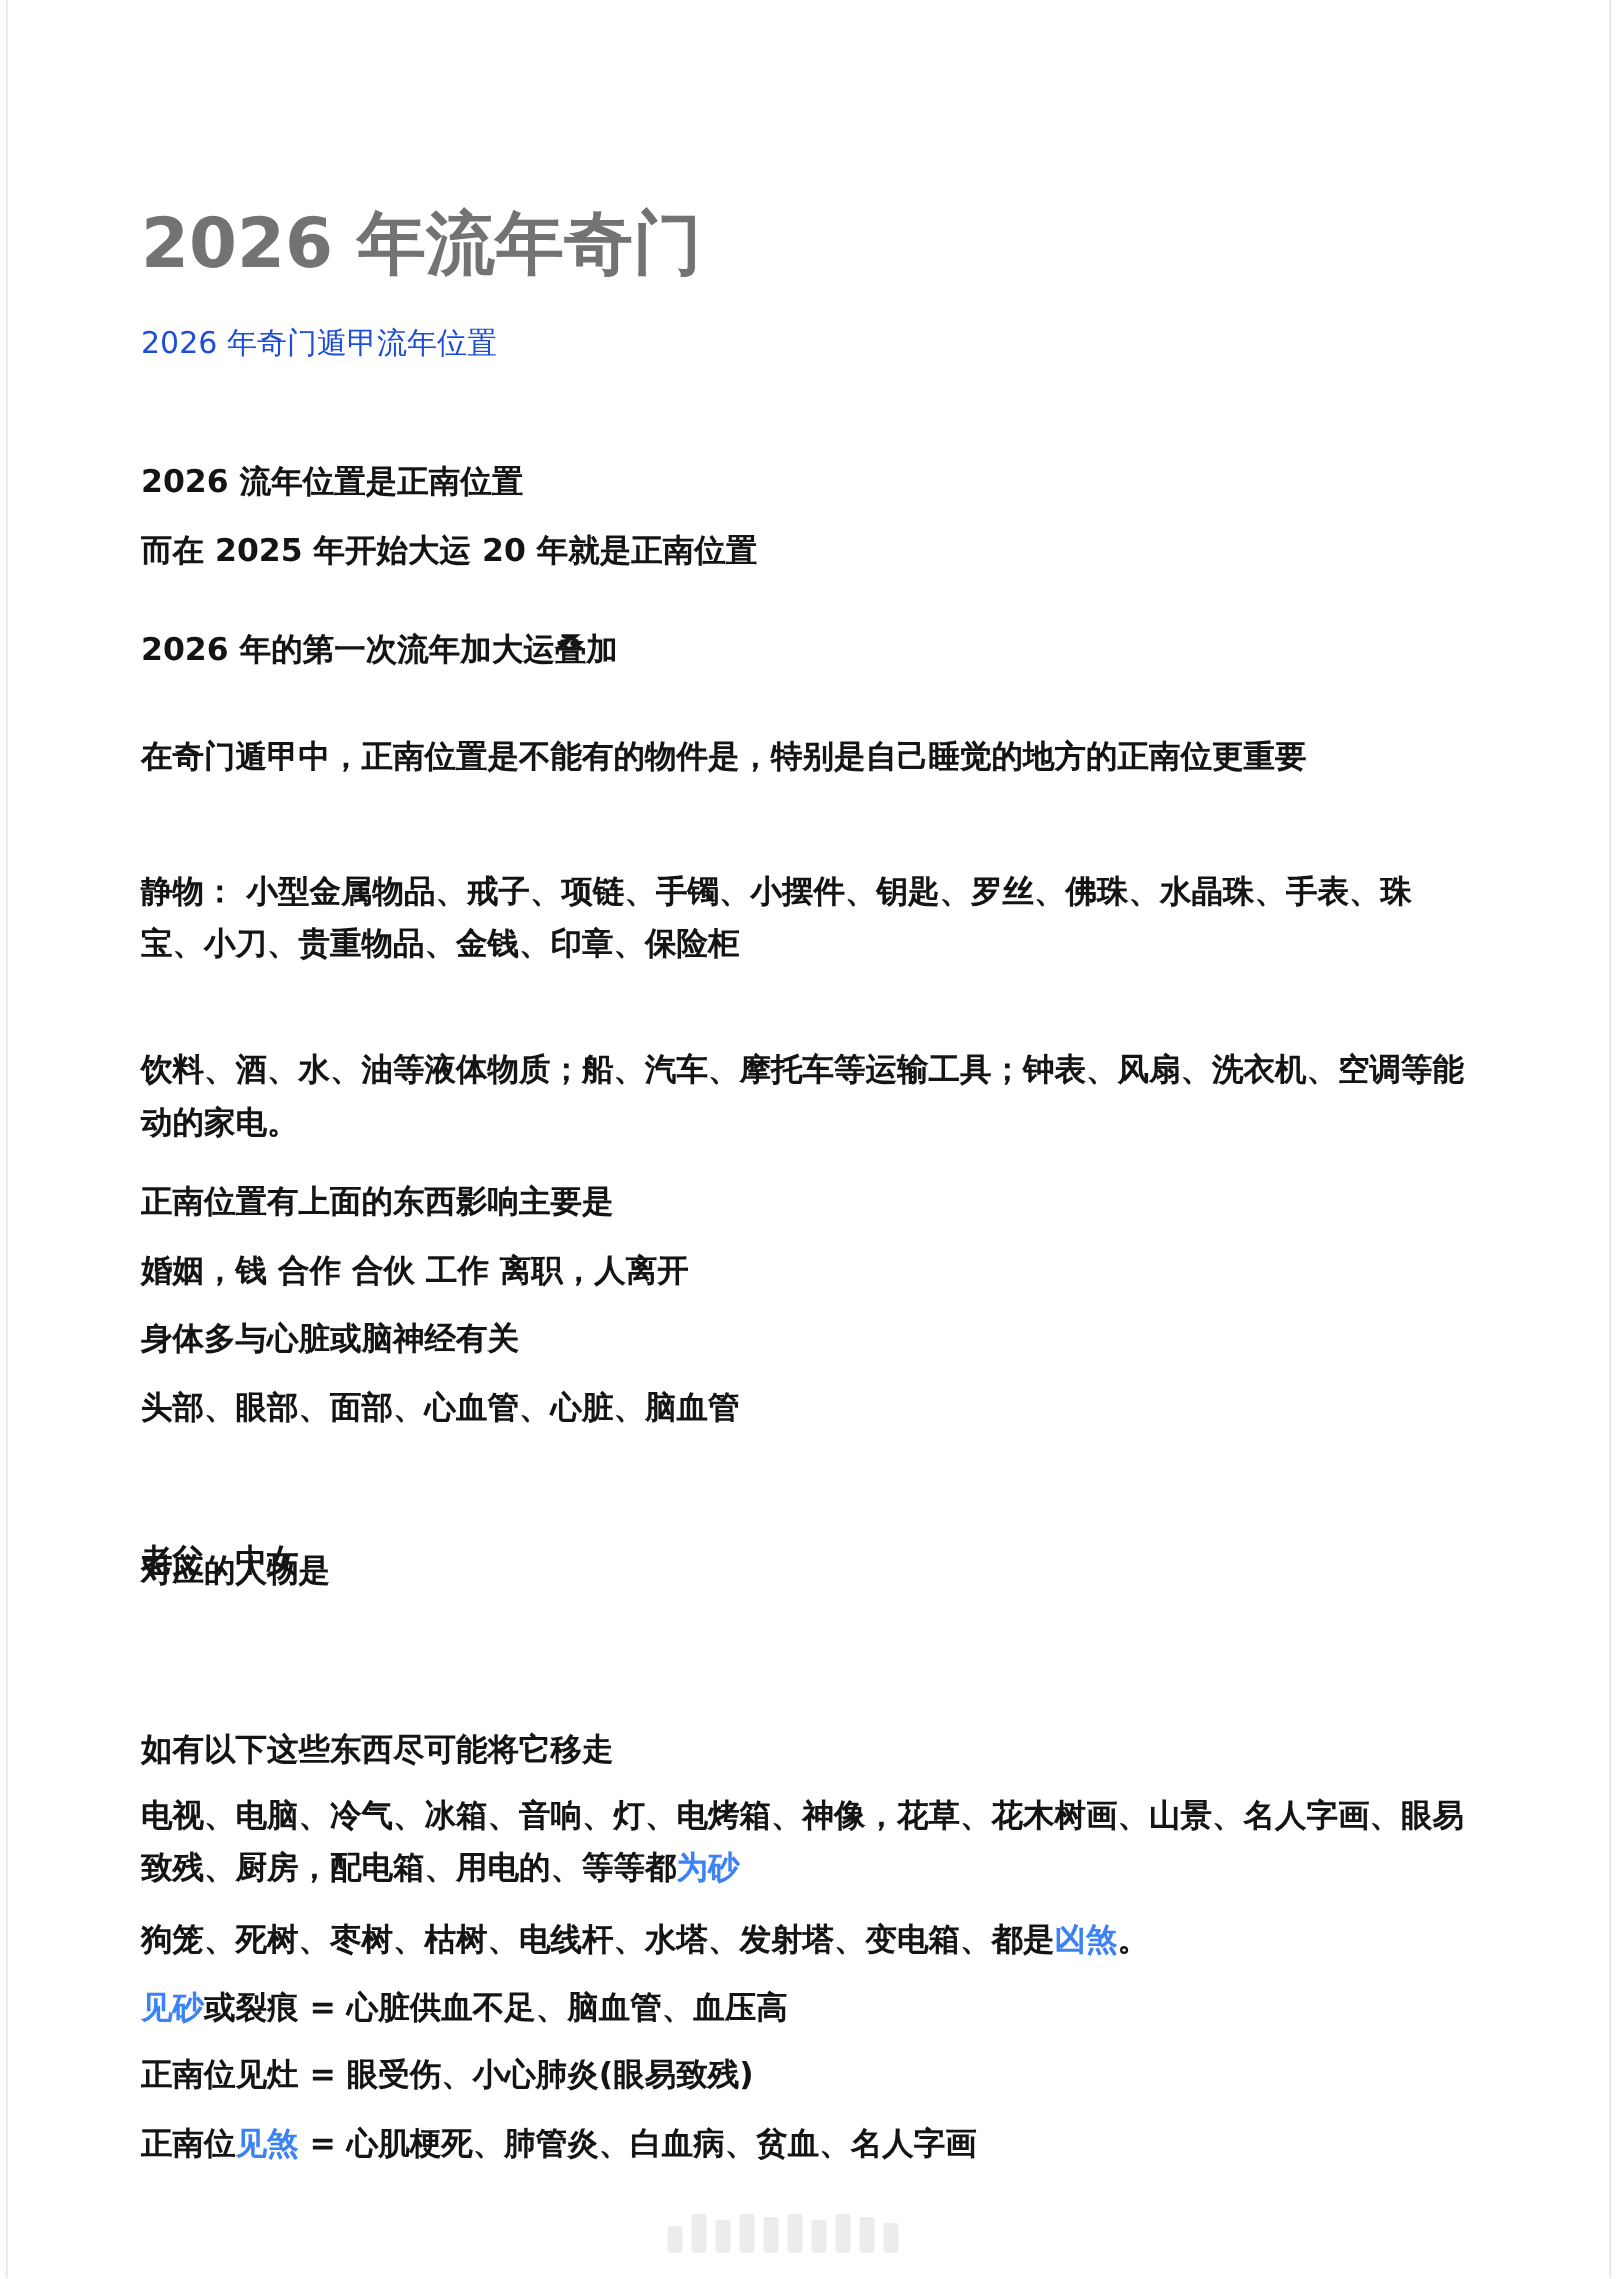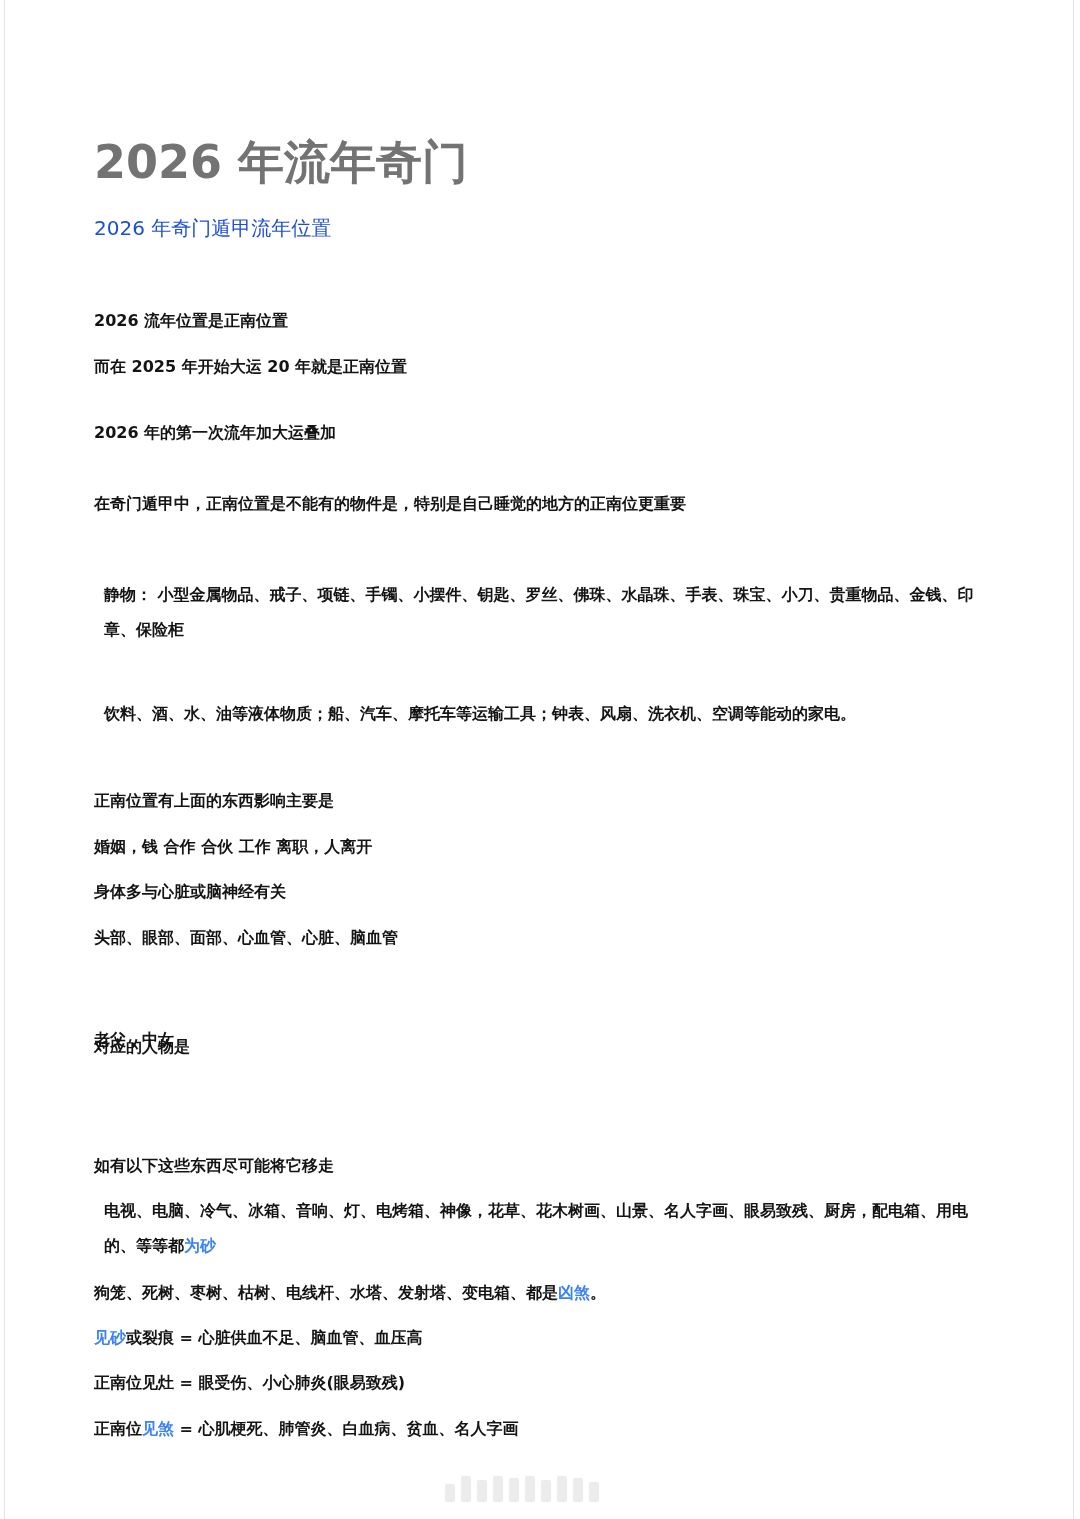--- a/index.html
+++ b/index.html
@@ -47,31 +47,30 @@
       top: 215px;
       left: 0;
       font-size: 20px;
       font-weight: normal;
       color: #1d4ed8;
       white-space: nowrap;
     }
     .line {
       position: absolute;
       left: 0;
-      font-size: 16px;
+      font-size: 21px;
       font-weight: bold;
       color: #141414;
       white-space: nowrap;
       line-height: 28px;
     }
     .wrap {
       white-space: normal;
       width: 885px;
       line-height: 35px;
-      margin-left: 10px;
     }
     .hl {
       color: #3b82f6;
     }
     .watermark {
       position: absolute;
       left: 445px;
       top: 1472px;
       width: 190px;
       height: 30px;

